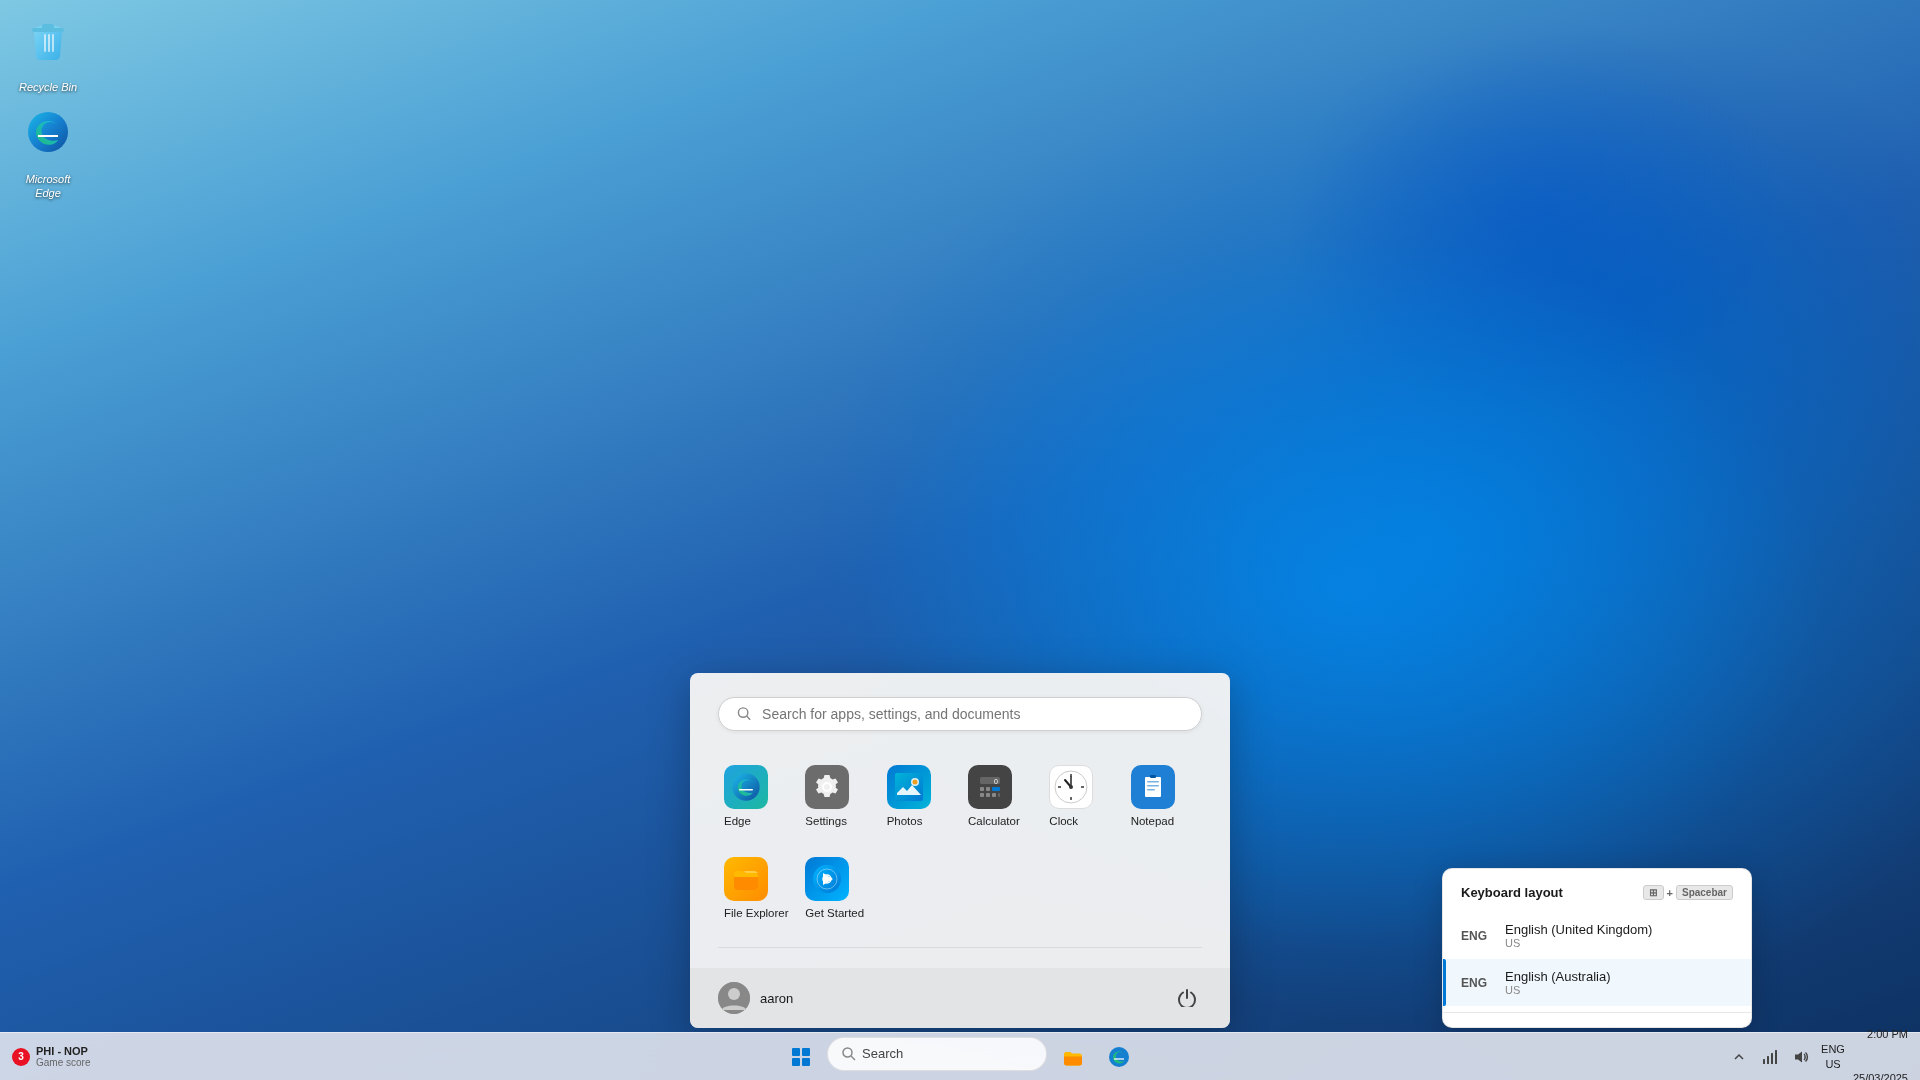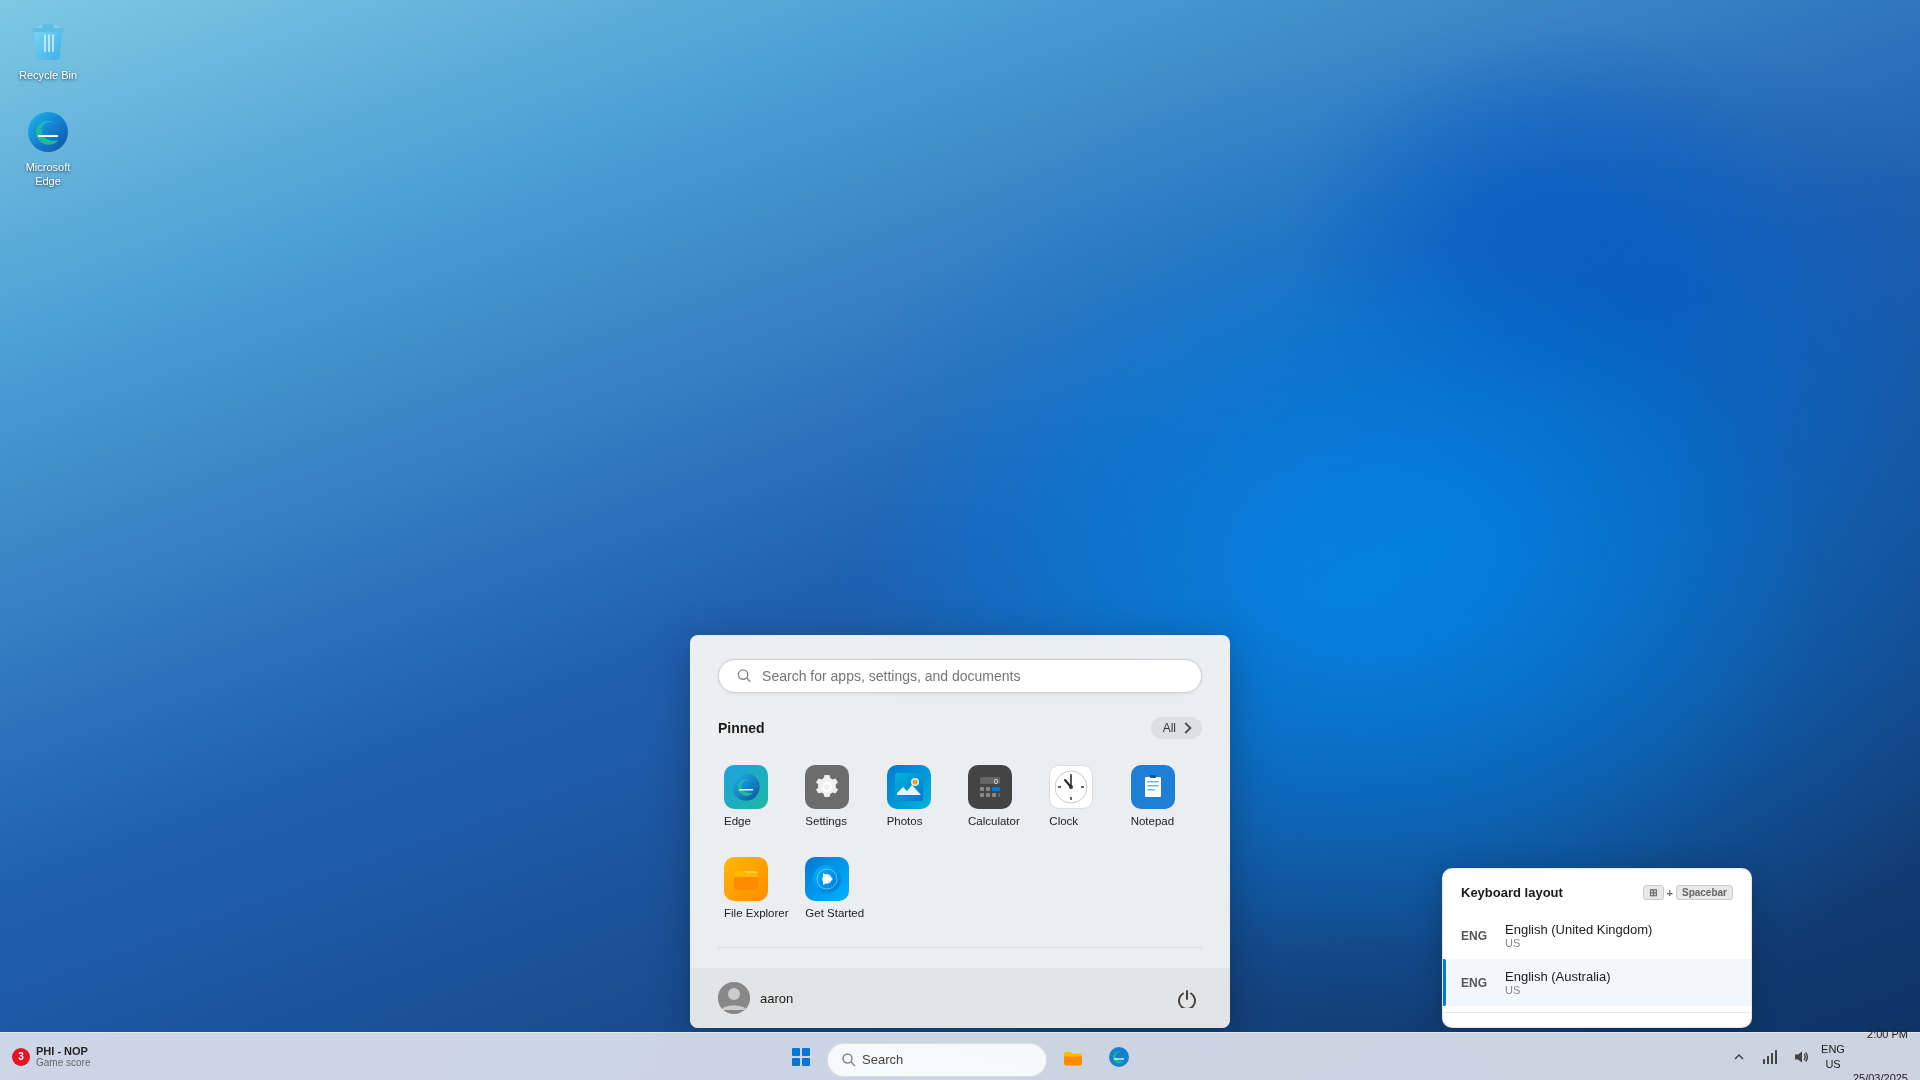--- a/index.html
+++ b/index.html
@@ -30,25 +30,26 @@
         radial-gradient(ellipse 800px 600px at 70% 55%, rgba(0,150,255,0.5) 0%, transparent 60%),
         radial-gradient(ellipse 500px 400px at 80% 20%, rgba(0,80,200,0.4) 0%, transparent 50%);
     }
 
     
     .desktop-icon {
       position: absolute;
       display: flex;
       flex-direction: column;
       align-items: center;
-      gap: 4px;
+      gap: 16px;
       cursor: pointer;
       padding: 8px;
       border-radius: 6px;
       width: 80px;
+      font-style: italic;
     }
     .desktop-icon .icon-img {
       width: 48px;
       height: 48px;
       display: flex;
       align-items: center;
       justify-content: center;
     }
     .desktop-icon .icon-label {
       color: white;
@@ -72,21 +73,21 @@
       justify-content: space-between;
       padding: 0 12px;
       border-top: 1px solid rgba(255,255,255,0.5);
     }
 
     .taskbar-center {
       position: absolute;
       left: 50%;
       transform: translateX(-50%);
       display: flex;
-      align-items: flex-end;
+      align-items: flex-start;
       gap: 6px;
     }
 
     .taskbar-right {
       display: flex;
       align-items: center;
       gap: 8px;
       margin-left: auto;
     }
 
@@ -252,21 +253,21 @@
     .recommended-section { margin-bottom: 8px; }
     .recommended-text {
       font-size: 12px;
       color: #666;
       margin-top: 6px;
       line-height: 1.5;
     }
 
     .user-bar {
       display: flex;
-      align-items: flex-end;
+      align-items: center;
       justify-content: space-between;
       padding: 14px 28px;
       background: rgba(220,220,220,0.5);
       margin: 20px -28px 0;
     }
 
     .user-info {
       display: flex;
       align-items: center;
       gap: 10px;
@@ -549,27 +550,20 @@
 <div class="start-menu">
 
   <div class="search-bar">
     <svg width="16" height="16" viewBox="0 0 16 16">
       <circle cx="6.5" cy="6.5" r="5" stroke="#888" stroke-width="1.5" fill="none"></circle>
       <line x1="10.5" y1="10.5" x2="14" y2="14" stroke="#888" stroke-width="1.5"></line>
     </svg>
     <input type="text" placeholder="Search for apps, settings, and documents" style="">
   </div>
 
-  <div class="section-header">
-    <span class="section-title">Pinned</span>
-    <button class="all-btn">
-      <span>All</span>
-      <span class="chevron-right"></span>
-    </button>
-  </div>
 
   <div class="pinned-grid">
 
     <div class="app-item">
       <div class="edge-app-icon">
         <svg width="30" height="30" viewBox="0 0 44 44">
           <defs>
             <linearGradient id="ei1" x1="0%" y1="0%" x2="100%" y2="100%">
               <stop offset="0%" style="stop-color:#1ab9e8"></stop>
               <stop offset="100%" style="stop-color:#0f52a0"></stop>

